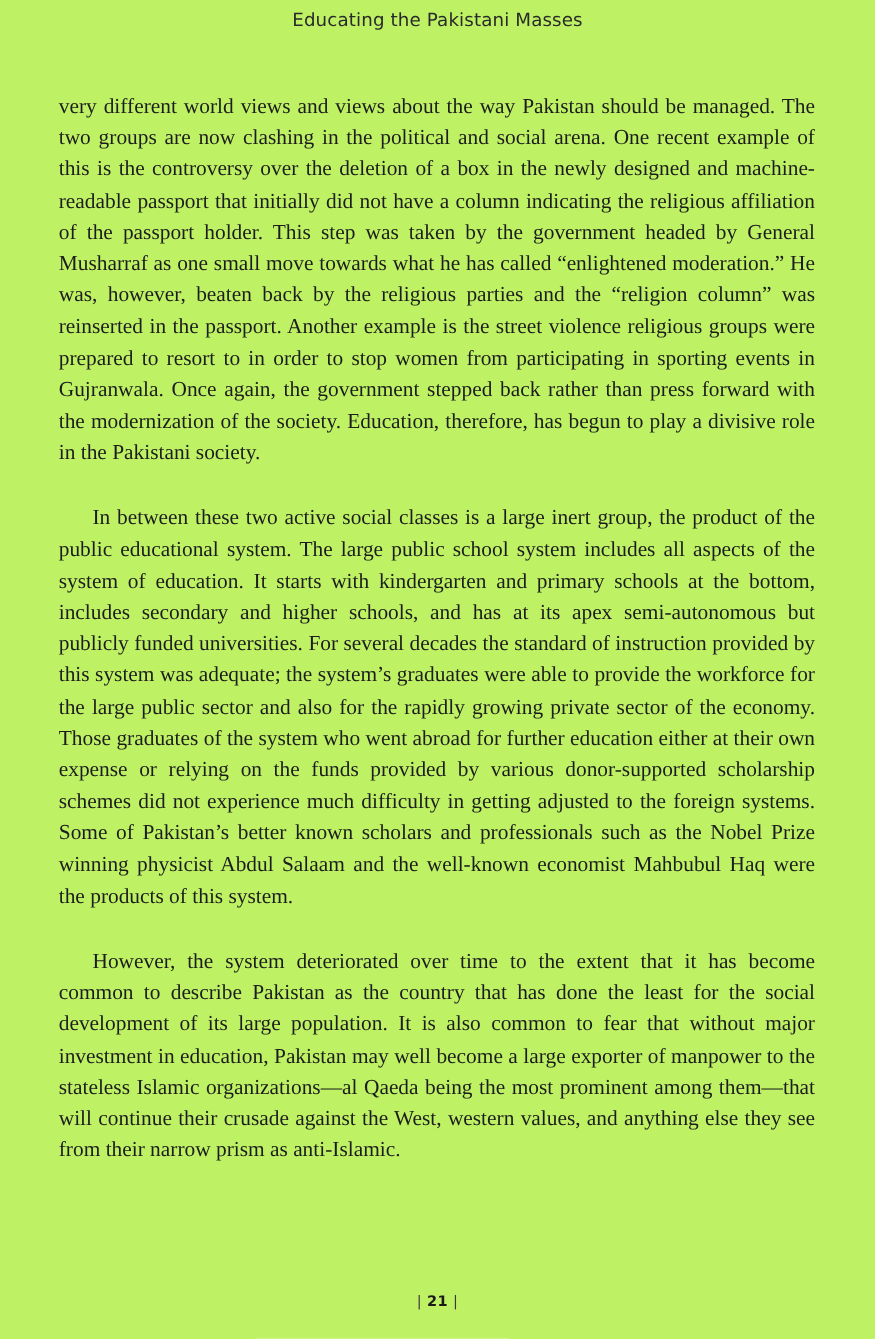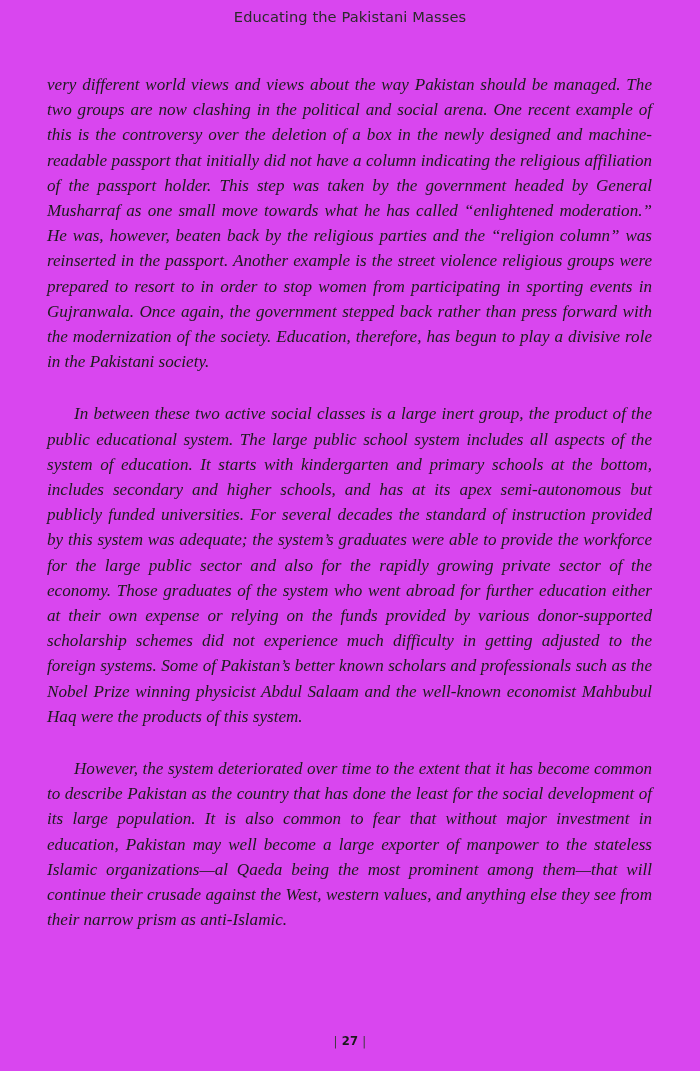--- a/index.html
+++ b/index.html
@@ -12,21 +12,21 @@
     height: 1071px;
     position: relative;
     font-family: "Liberation Serif", "DejaVu Serif", serif;
     color: #1a1a1a;
     overflow: hidden;
   }
 
   .page {
     position: absolute;
     inset: 0;
-    background: #d946ef;
+    background: #bef264;
   }
 
   
   .running-head {
     position: absolute;
     top: 8px;
     left: 0;
     width: 700px;
     text-align: center;
     font-family: "DejaVu Sans", "Liberation Sans", sans-serif;
@@ -35,21 +35,20 @@
     letter-spacing: 0.1px;
     color: #2a2a2a;
   }
 
   
   .textblock {
     position: absolute;
     left: 47px;
     top: 72px;
     width: 605px;
-    font-style: italic;
   }
 
   p.body-para {
     margin: 0;
     font-size: 17.1px;
     line-height: 25.2px;
     text-align: justify;
     text-justify: inter-word;
     color: #1c1c1c;
     -webkit-font-smoothing: antialiased;
@@ -89,16 +88,16 @@
 
   <div class="running-head">Educating the Pakistani Masses</div>
 
   <div class="textblock">
     <p class="body-para">very different world views and views about the way Pakistan should be managed. The two groups are now clashing in the political and social arena. One recent example of this is the controversy over the deletion of a box in the newly designed and machine-readable passport that initially did not have a column indicating the religious affiliation of the passport holder. This step was taken by the government headed by General Musharraf as one small move towards what he has called “enlightened moderation.” He was, however, beaten back by the religious parties and the “religion column” was reinserted in the passport. Another example is the street violence religious groups were prepared to resort to in order to stop women from participating in sporting events in Gujranwala. Once again, the government stepped back rather than press forward with the modernization of the society. Education, therefore, has begun to play a divisive role in the Pakistani society.</p>
     <p class="body-para indent">In between these two active social classes is a large inert group, the product of the public educational system. The large public school system includes all aspects of the system of education. It starts with kindergarten and primary schools at the bottom, includes secondary and higher schools, and has at its apex semi-autonomous but publicly funded universities. For several decades the standard of instruction provided by this system was adequate; the system’s graduates were able to provide the workforce for the large public sector and also for the rapidly growing private sector of the economy. Those graduates of the system who went abroad for further education either at their own expense or relying on the funds provided by various donor-supported scholarship schemes did not experience much difficulty in getting adjusted to the foreign systems. Some of Pakistan’s better known scholars and professionals such as the Nobel Prize winning physicist Abdul Salaam and the well-known economist Mahbubul Haq were the products of this system.</p>
     <p class="body-para indent">However, the system deteriorated over time to the extent that it has become common to describe Pakistan as the country that has done the least for the social development of its large population. It is also common to fear that without major investment in education, Pakistan may well become a large exporter of manpower to the stateless Islamic organizations—al Qaeda being the most prominent among them—that will continue their crusade against the West, western values, and anything else they see from their narrow prism as anti-Islamic.</p>
   </div>
 
   <div class="folio">
-    <span class="rule">|</span><span class="num">27</span><span class="rule">|</span>
+    <span class="rule">|</span><span class="num">21</span><span class="rule">|</span>
   </div>
 
 </div>
 
 </body></html>

